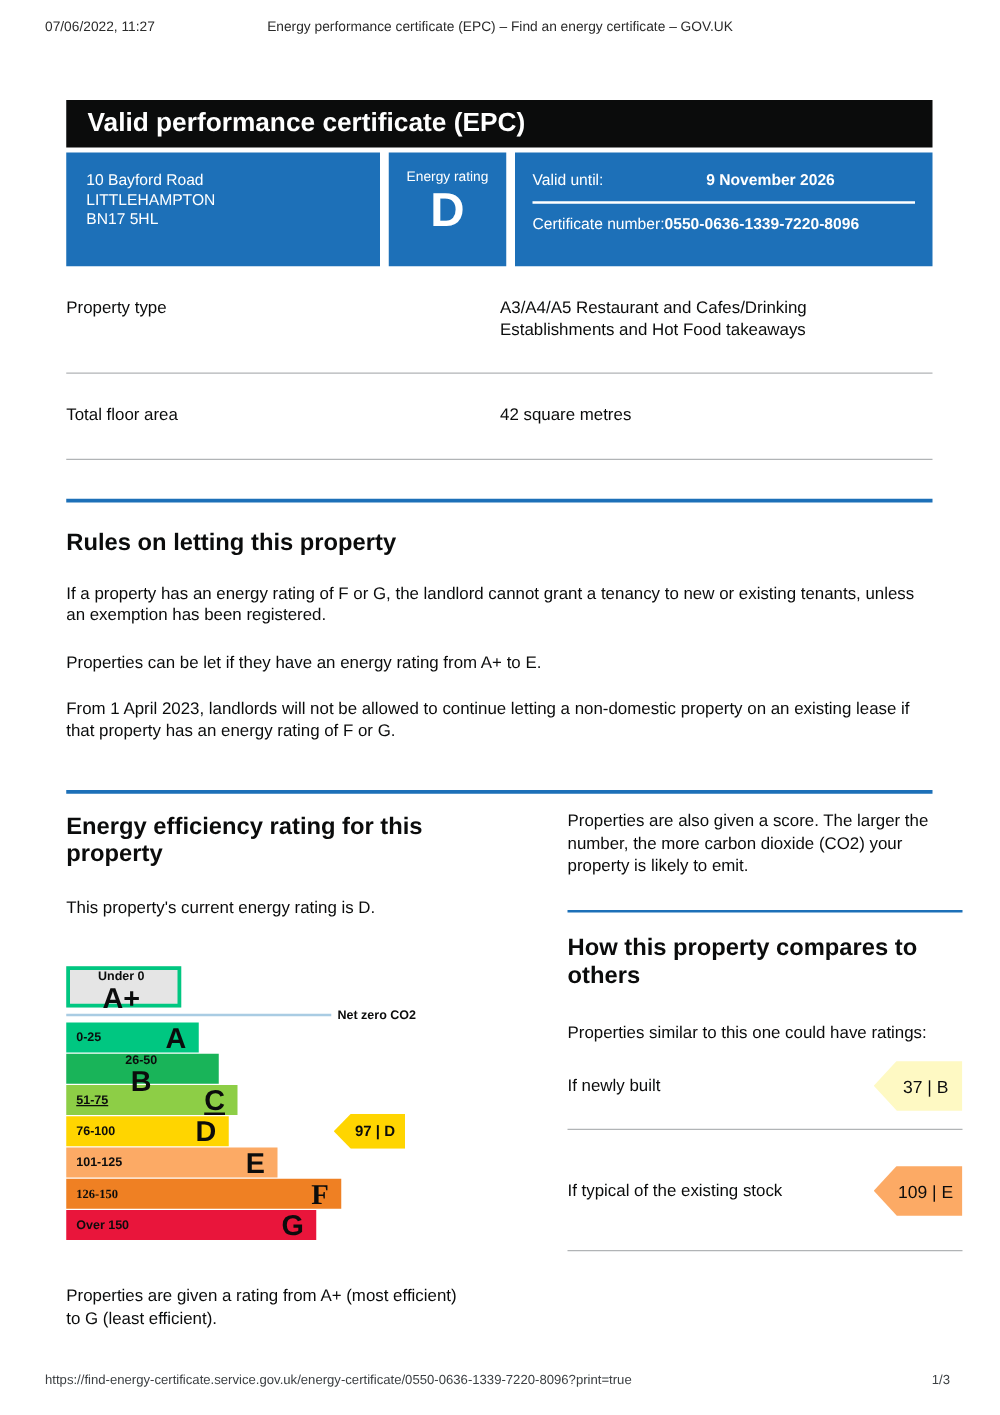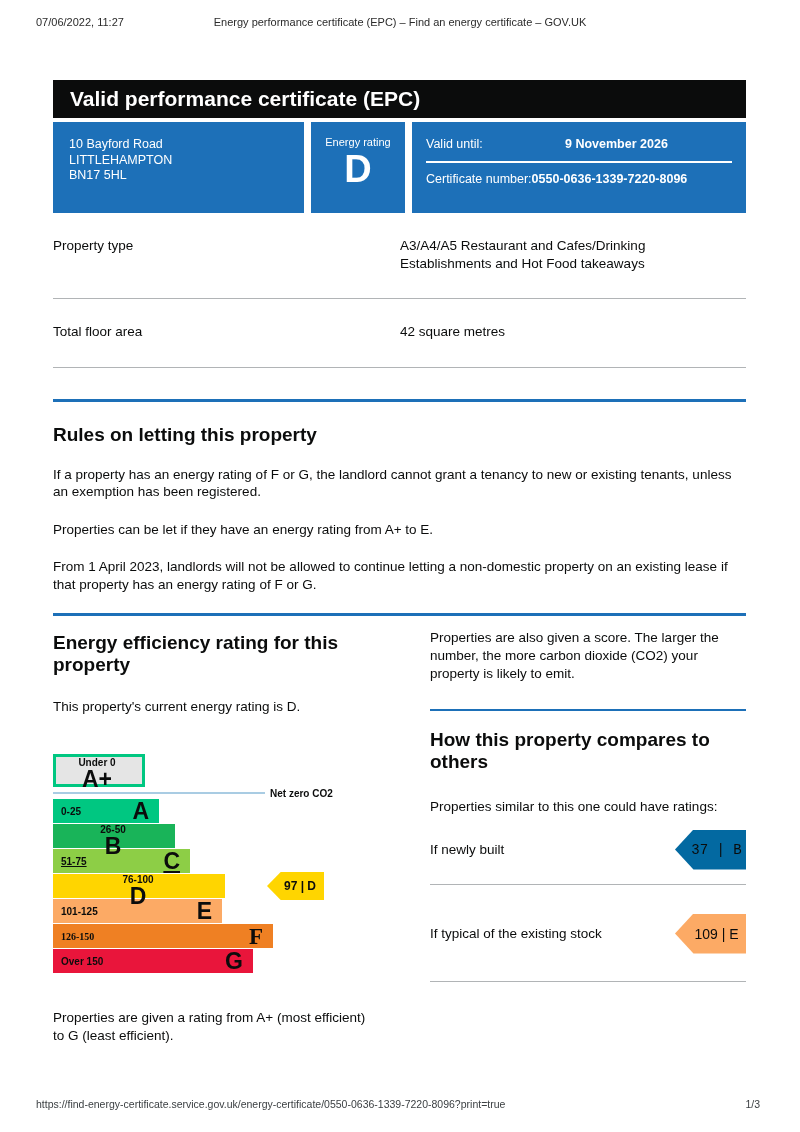--- a/index.html
+++ b/index.html
@@ -40,37 +40,37 @@
 
   .detail-row { display: flex; font-size: 13.5px; line-height: 1.3; padding: 24px 0 26px; border-bottom: 1px solid #b1b4b6; }
   .detail-label { flex: 0 0 347px; }
   .detail-value { flex: 1; padding-right: 40px; }
 
   .section-break { border: none; border-top: 3px solid #1d70b8; margin-top: 31px; }
 
   .rules h2 { font-size: 19px; font-weight: bold; margin-top: 22px; }
   .rules p { font-size: 13.5px; line-height: 1.3; margin-top: 20px; }
 
-  .columns { display: grid; grid-template-columns: 377px 316px; border-top: 3px solid #1d70b8; margin-top: 20px; }
+  .columns { display: grid; grid-template-columns: 377px 316px; border-top: 3px solid #1d70b8; margin-top: 39px; gap: 24px; }
   .col-left h2 { font-size: 19px; font-weight: bold; line-height: 1.15; margin-top: 16px; width: 330px; }
   .col-left .current-text { font-size: 13.5px; margin-top: 23px; }
   .col-left .footnote { font-size: 13.5px; line-height: 1.3; margin-top: 36px; width: 320px; }
 
   
   .chart { position: relative; margin-top: 40px; width: 340px; }
   .aplus-box { width: 92px; height: 33px; border: 3px solid #00c781; display: flex; align-items: center; justify-content: space-between; padding: 0 12px 0 8px; background: #e5e5e5; flex-direction: column; }
   .band-range { font-size: 10px; font-weight: bold; }
   .aplus-letter { font-size: 23px; font-weight: bold; line-height: 1; }
   .netzero-row { height: 12px; display: flex; align-items: center; }
   .netzero-line { width: 212px; height: 2px; background: #a9cce3; }
   .netzero-label { font-size: 10px; font-weight: bold; margin-left: 5px; white-space: nowrap; }
   .band-row { height: 24px; margin-bottom: 1px; display: flex; align-items: center; justify-content: space-between; padding: 0 10px 0 8px; }
   .band-letter { font-size: 23px; font-weight: bold; line-height: 1; }
   .band-a { width: 106px; } .band-b { width: 122px; flex-direction: column; } .band-c { width: 137px; }
-  .band-d { width: 172px; flex-direction: column; } .band-e { width: 169px; } .band-f { width: 220px; font-family: Liberation Serif, serif; }
+  .band-d { width: 130px; } .band-e { width: 169px; } .band-f { width: 220px; font-family: Liberation Serif, serif; }
   .band-g { width: 200px; }
   .current-arrow {
     position: absolute; left: 214px; top: 118px; width: 57px; height: 28px;
     clip-path: polygon(0 50%, 24% 0, 100% 0, 100% 100%, 24% 100%);
     display: flex; align-items: center; justify-content: center; padding-left: 9px;
     font-size: 12px; font-weight: bold;
   }
 
   
   .col-right .score-note { font-size: 13.5px; line-height: 1.32; margin-top: 13px; }
@@ -197,21 +197,21 @@
     </div>
 
     <div class="col-right">
       <p class="score-note">Properties are also given a score. The larger the number, the more carbon dioxide (CO2) your property is likely to emit.</p>
       <hr class="blue-divider">
       <h2>How this property compares to others</h2>
       <p class="intro">Properties similar to this one could have ratings:</p>
 
       <div class="compare-row">
         <span class="compare-label">If newly built</span>
-        <span class="compare-arrow" style="background: #0369a1; font-family: Liberation Mono, monospace;">
+        <span class="compare-arrow" style="background: #fef9c3;">
           <span>37 | B</span>
         </span>
       </div>
       <hr class="gray-divider gd-1">
       <div class="compare-row second">
         <span class="compare-label">If typical of the existing stock</span>
         <span class="compare-arrow" style="background: rgb(252, 170, 101);">
           <span>109 | E</span>
         </span>
       </div>

